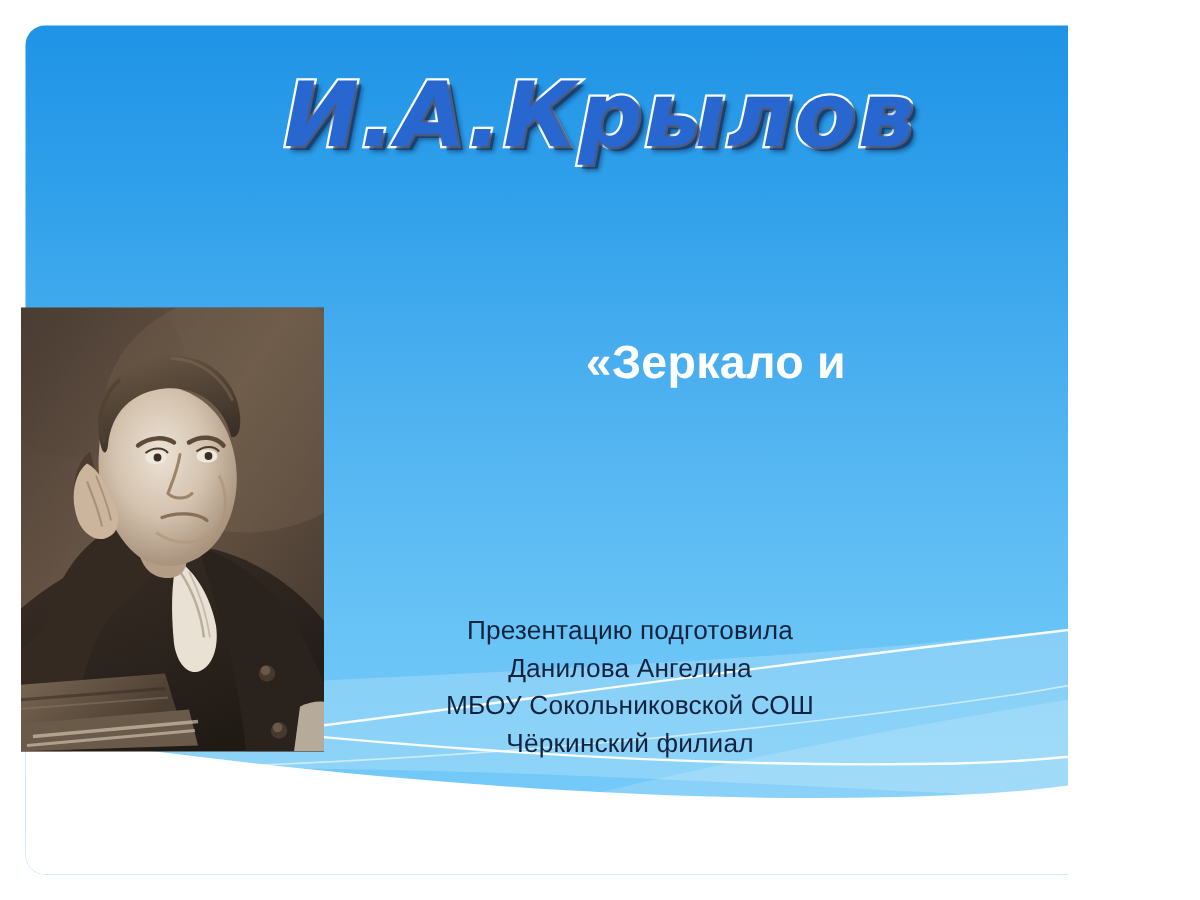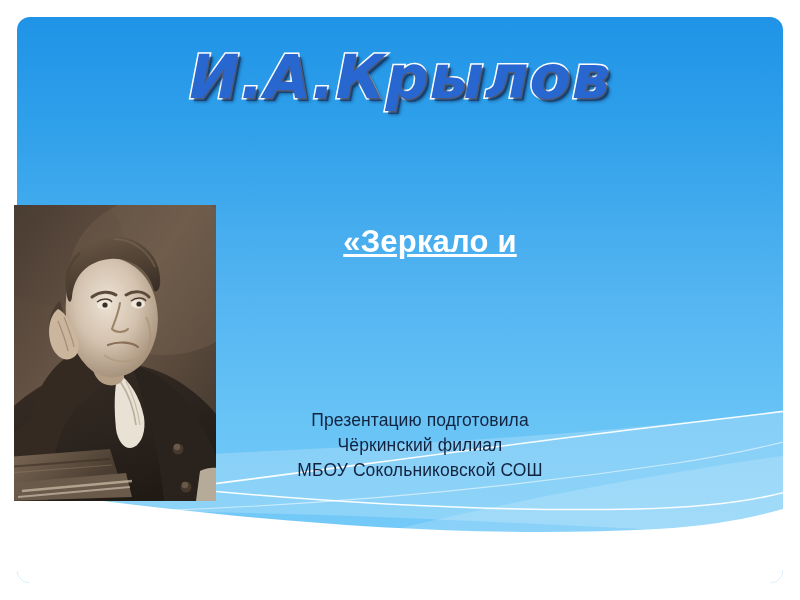--- a/index.html
+++ b/index.html
@@ -10,21 +10,21 @@
   }
   body {
     width: 800px;
     height: 600px;
     overflow: hidden;
     font-family: "Liberation Sans", "DejaVu Sans", sans-serif;
   }
 
   #slide {
     position: relative;
-    width: 800px;
+    width: 712px;
     height: 600px;
     background: #ffffff;
     overflow: hidden;
   }
 
   
   .bg-panel {
     position: absolute;
     left: 17px;
     top: 17px;
@@ -84,23 +84,22 @@
   
   .subtitle {
     position: absolute;
     left: 296px;
     top: 222px;
     width: 268px;
     font-size: 31px;
     font-weight: bold;
     line-height: 1.30;
     color: #ffffff;
-    text-align: center;
+    text-align: right;
     letter-spacing: 0.2px;
-    text-decoration: underline;
   }
 
   
   .author {
     position: absolute;
     left: 160px;
     top: 378px;
     width: 520px;
     text-align: center;
     font-size: 17.5px;
@@ -240,17 +239,18 @@
   <div class="title-wrap">
     <span class="wordart">И.А.Крылов</span>
   </div>
 
   <div class="subtitle">
     <div>«Зеркало и</div>
   </div>
 
   <div class="author">
     <div>Презентацию подготовила</div>
+    <div>Данилова Ангелина</div>
+    <div>МБОУ Сокольниковской СОШ</div>
     <div>Чёркинский филиал</div>
-    <div>МБОУ Сокольниковской СОШ</div>
   </div>
 
 </div>
 
 </body></html>

